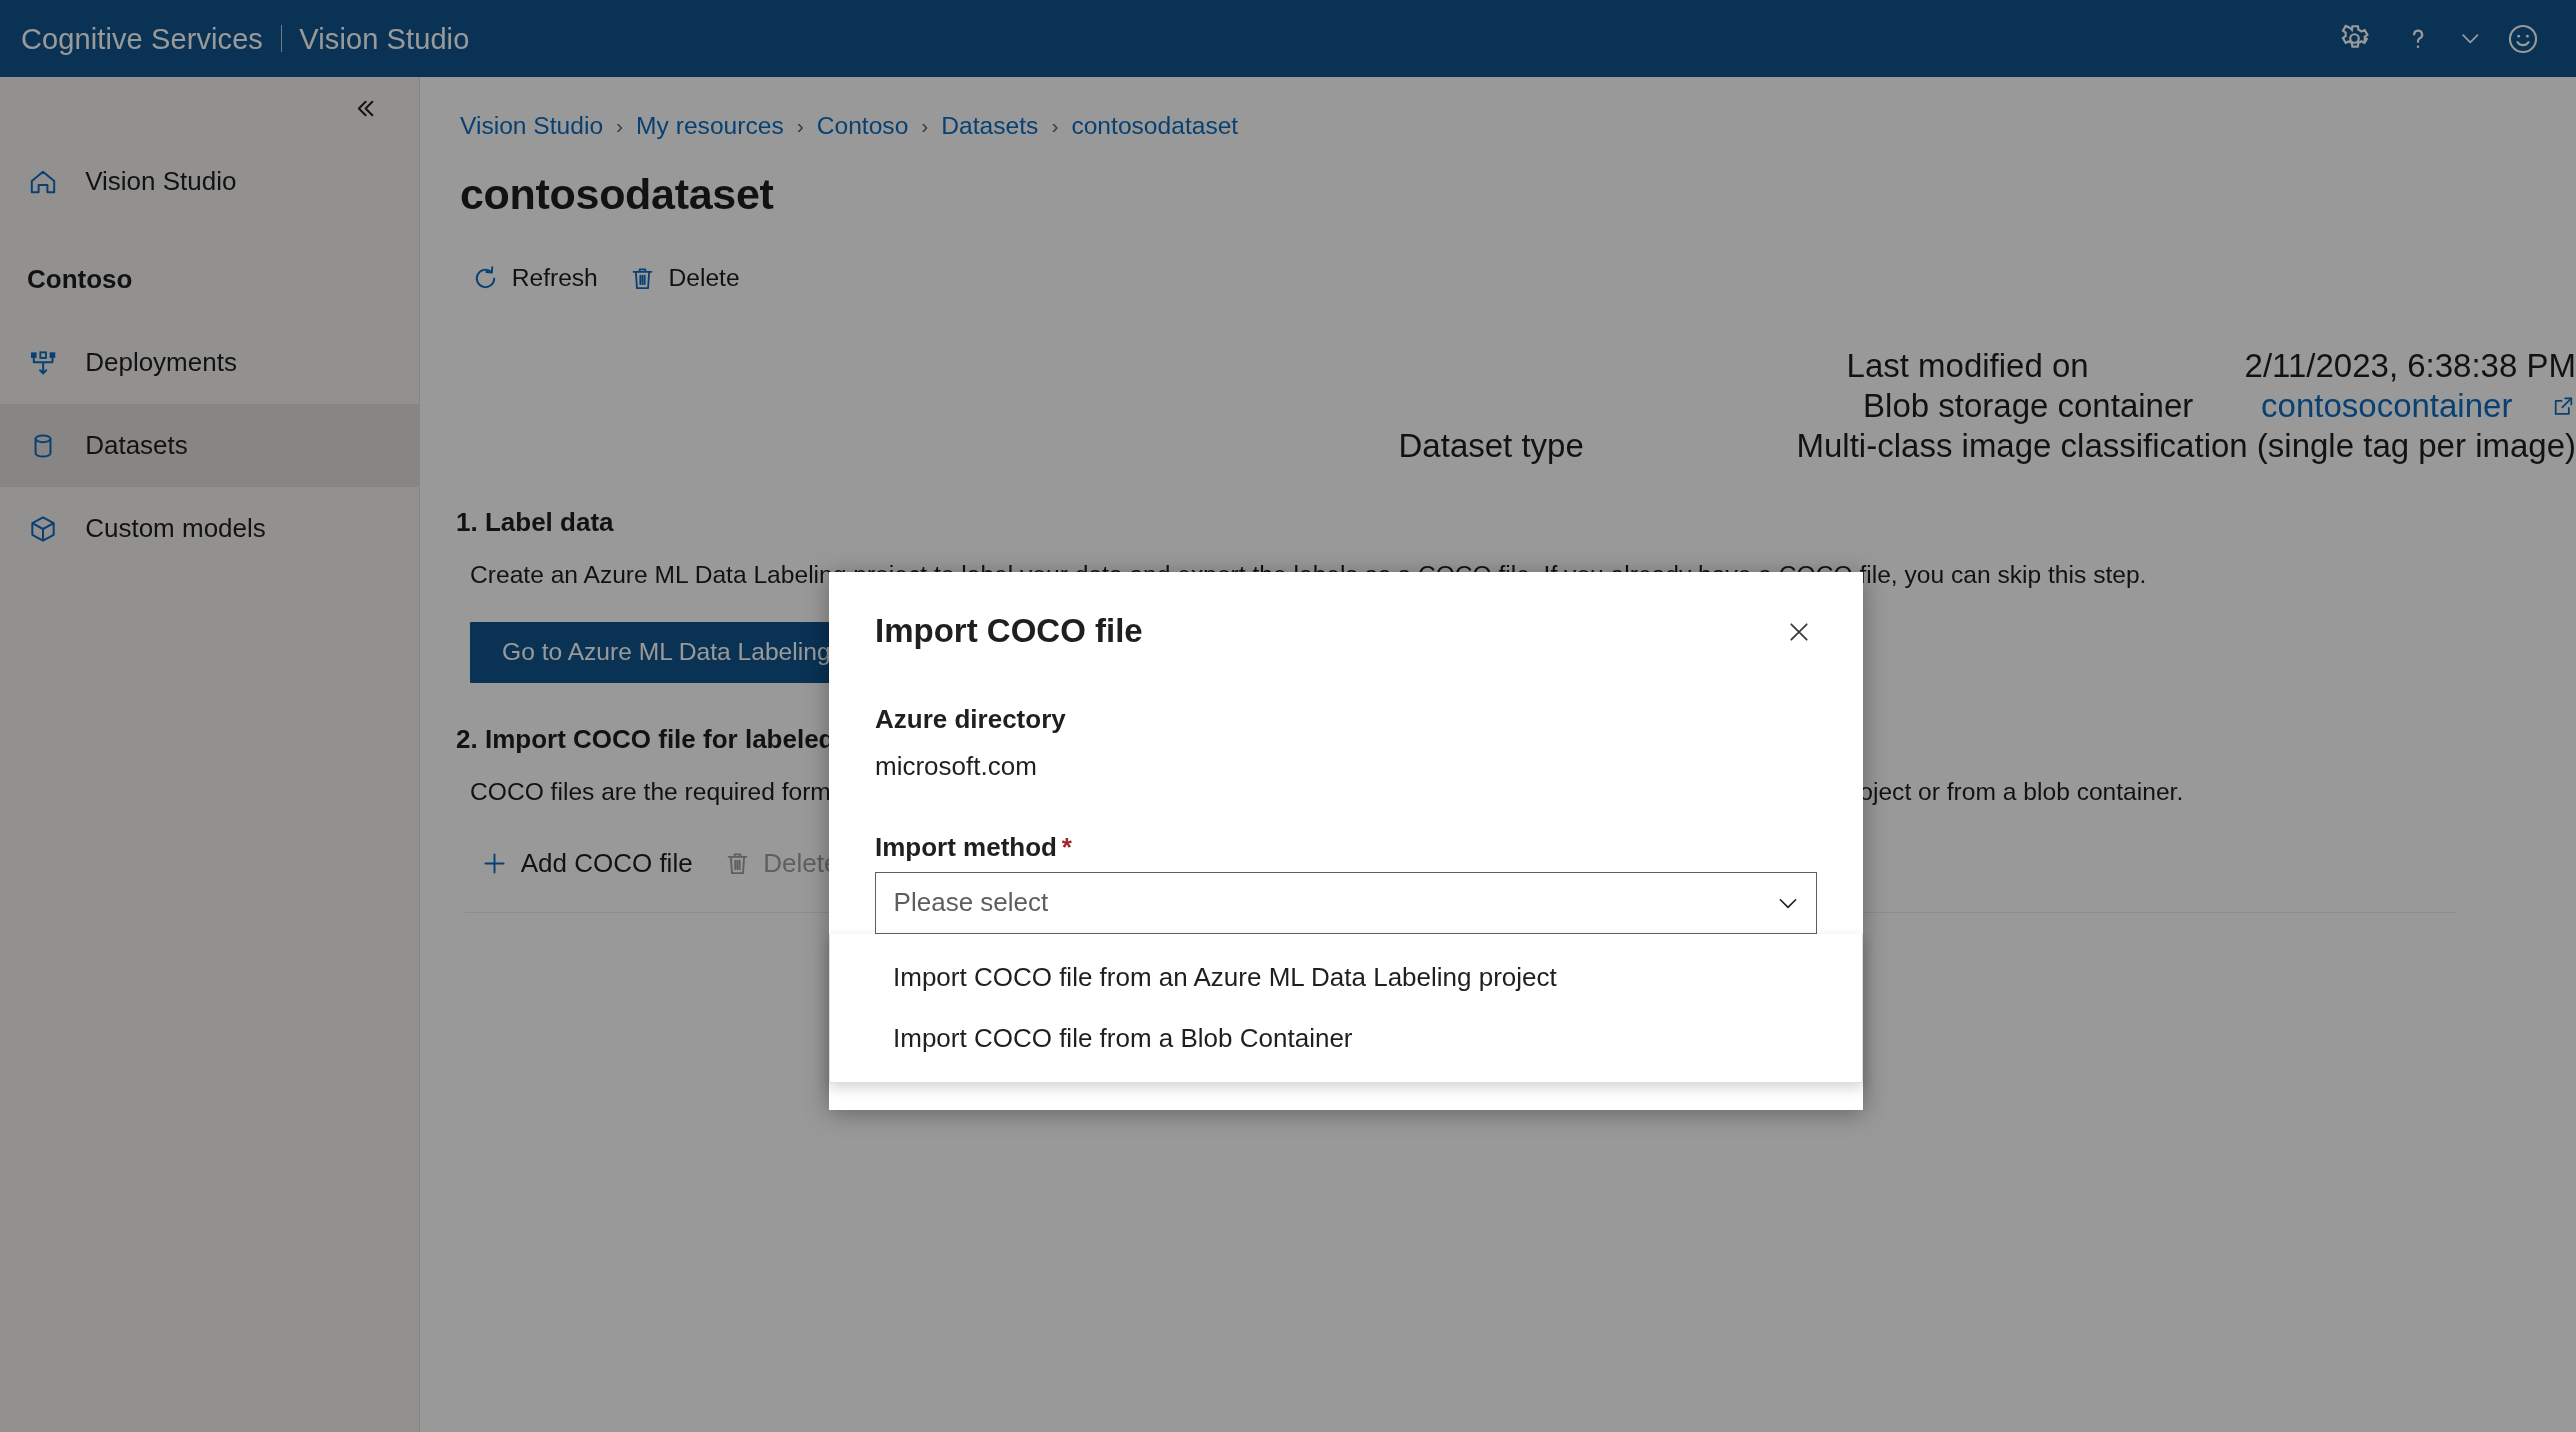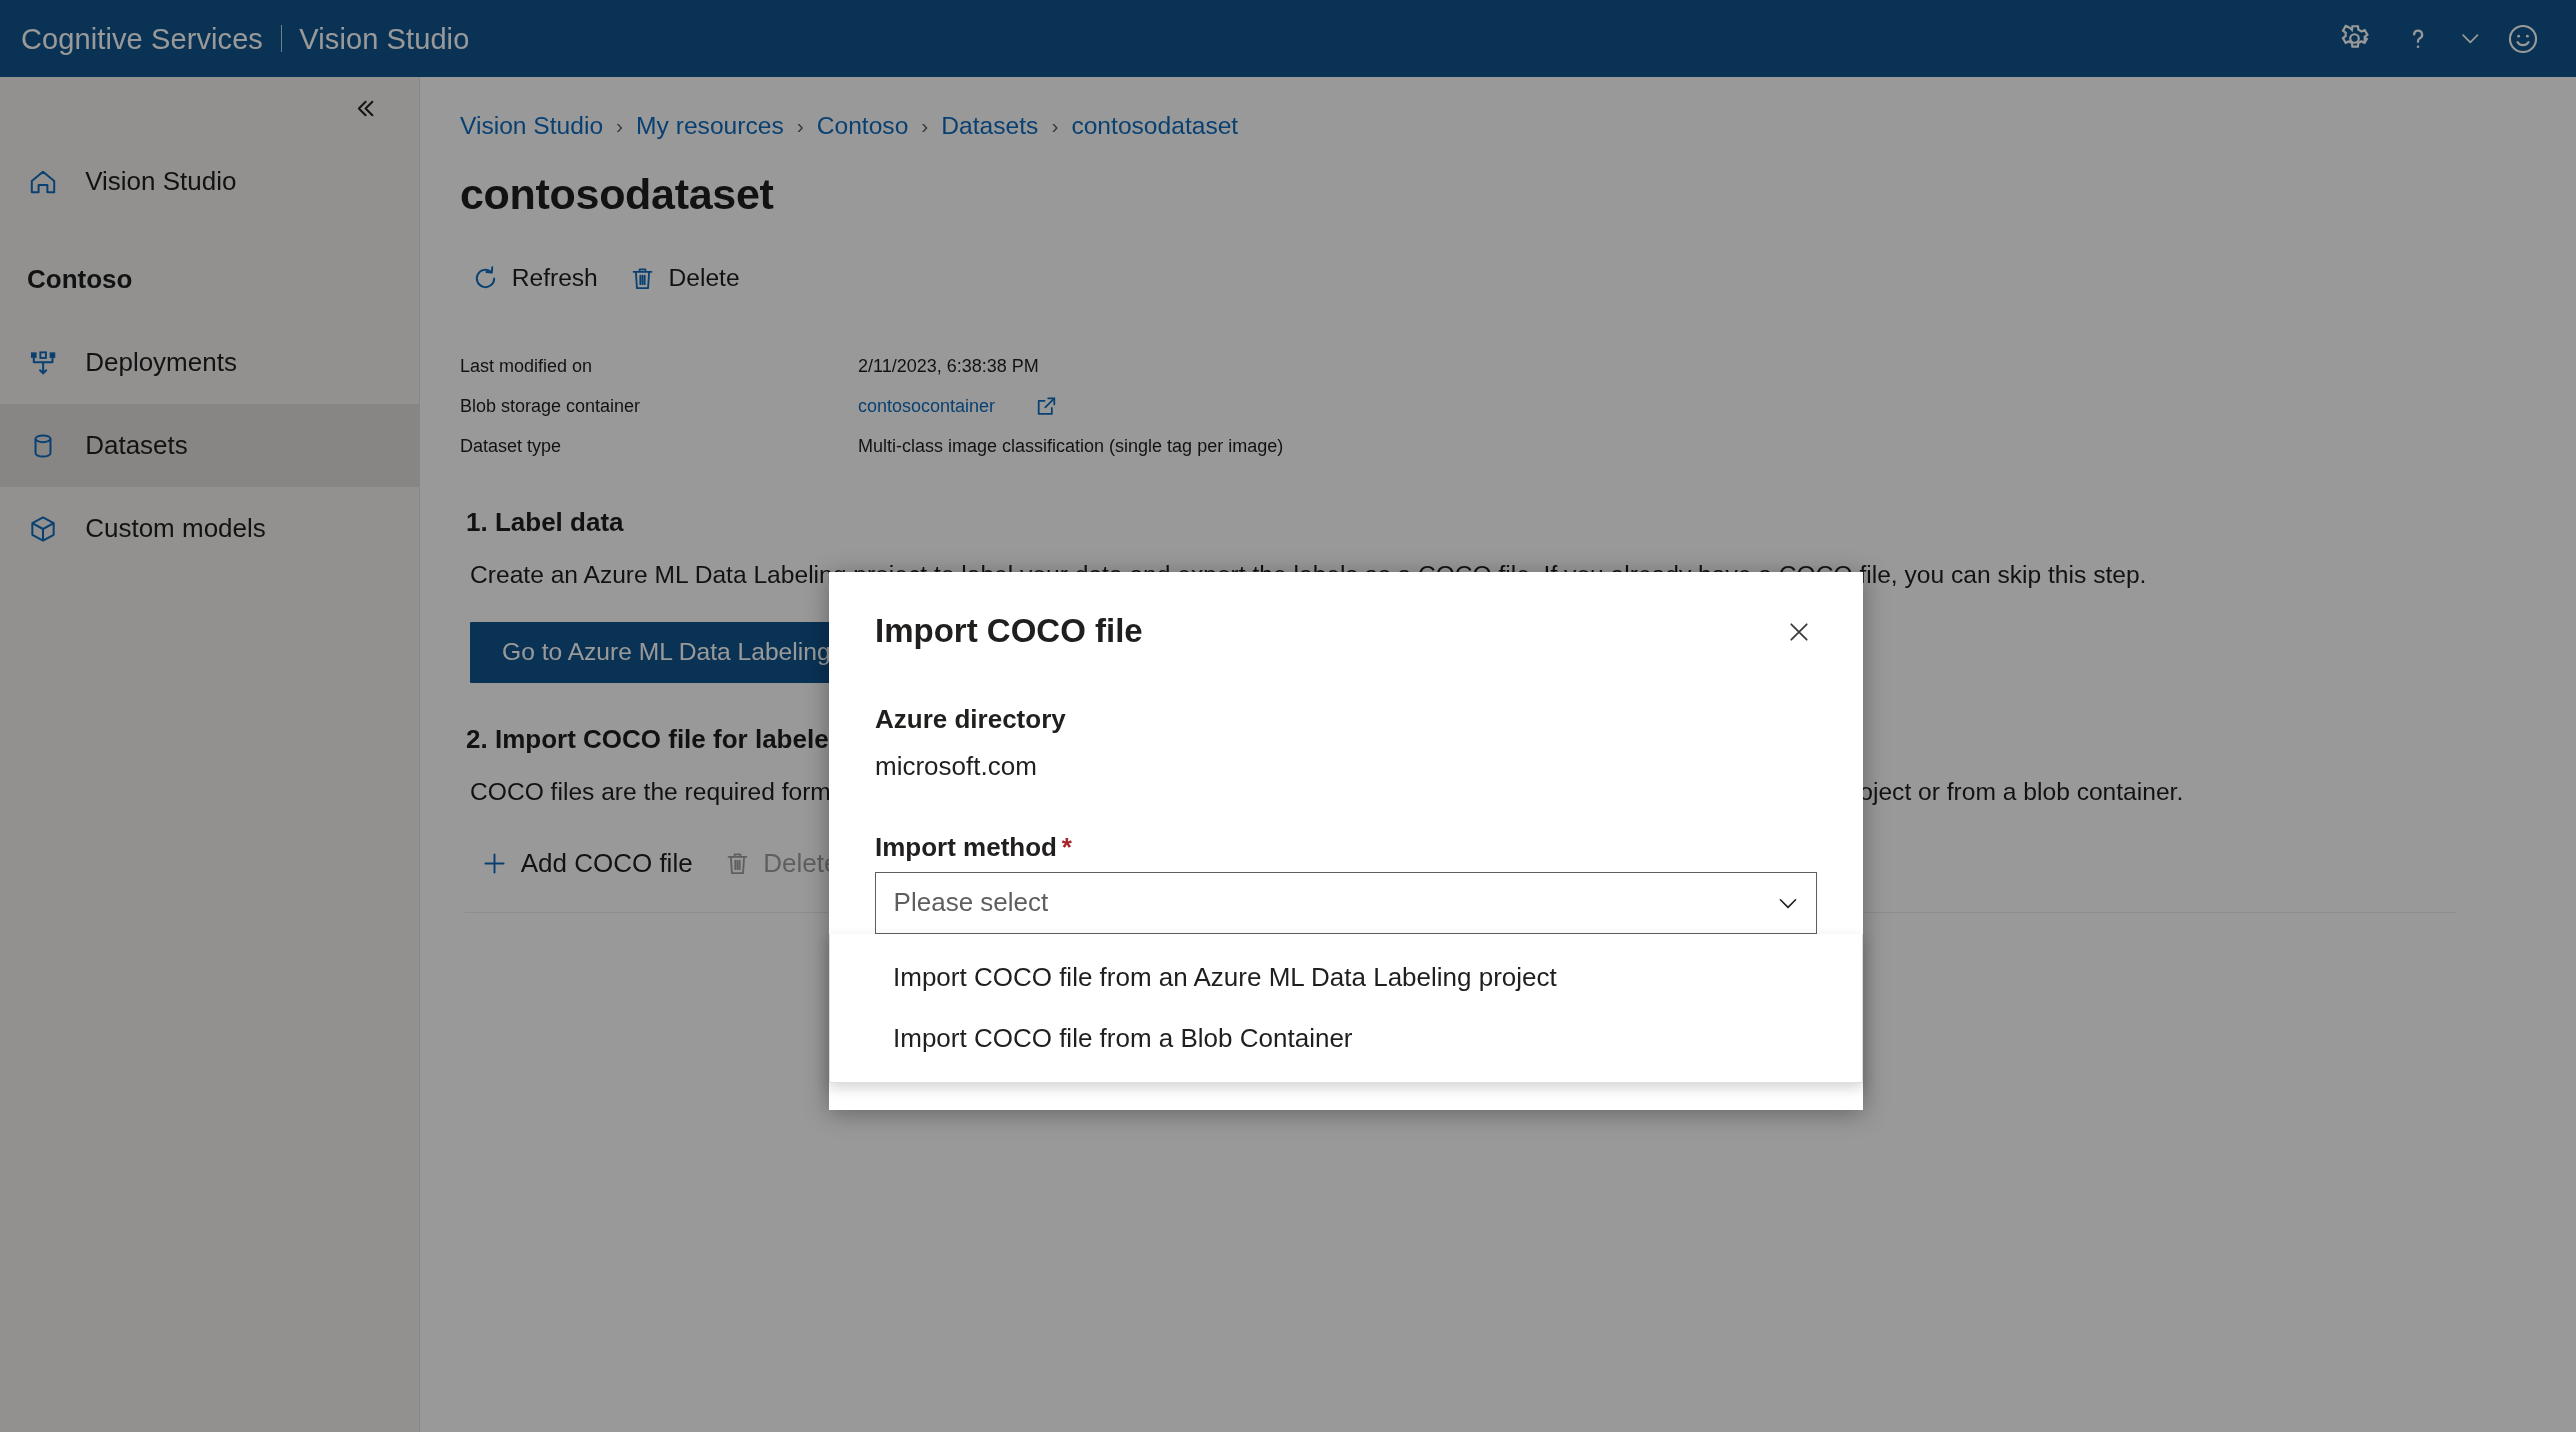--- a/index.html
+++ b/index.html
@@ -86,28 +86,28 @@
   }
 
   .cmdbar { display:flex; align-items:center; margin: 32px 0 0 35px; }
   .cmd {
     display:flex; align-items:center; height:54px; padding: 0 15px;
     font-size: 24.6px; color:#201f1e; cursor:pointer;
   }
   .cmd .ci { margin-right: 11.7px; display:flex; align-items:center; color:#0f6cbd; }
 
   .meta { margin: 41px 0 0 39px; }
-  .meta-row { display:flex; align-items:center; height: 40px; font-size: 18px; color:#201f1e; }
+  .meta-row { display:flex; align-items:center; height: 40px; font-size: 33px; color:#201f1e;justify-content:flex-end; }
   .meta-k { width: 398px; flex: 0 0 398px; }
   .meta-v { white-space: nowrap; }
   .meta-v.link { color:#0f6cbd; cursor:pointer; }
   .ext-ico { margin-left: 39px; color:#0f6cbd; display:inline-flex; vertical-align: middle; cursor:pointer; }
 
   .sec-h {
-    margin: 41px 0 0 45px; font-size: 26px; font-weight: 700; color:#201f1e;
+    margin: 41px 0 0 35px; font-size: 26px; font-weight: 700; color:#201f1e;
   }
   .sec-p {
     margin: 20px 0 0 49px; font-size: 24.6px; color:#201f1e; line-height: 1.38;
     max-width: 1815px;
   }
   .primary-btn {
     margin: 30px 0 0 49px; display:inline-flex; align-items:center; justify-content:center;
     height: 61px; padding: 0 32px; background:#0f548c; color:#ffffff;
     font-size: 24.6px; border: none; cursor:pointer; border-radius: 1.2px;
   }

